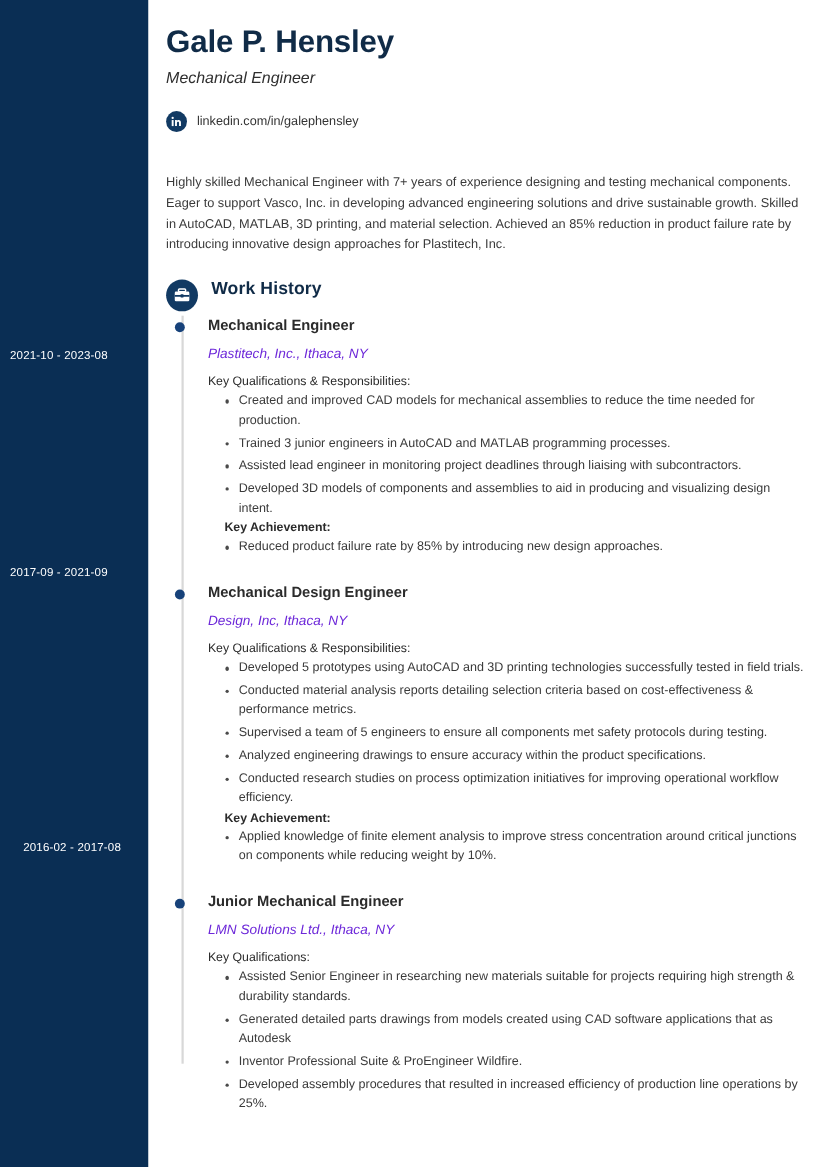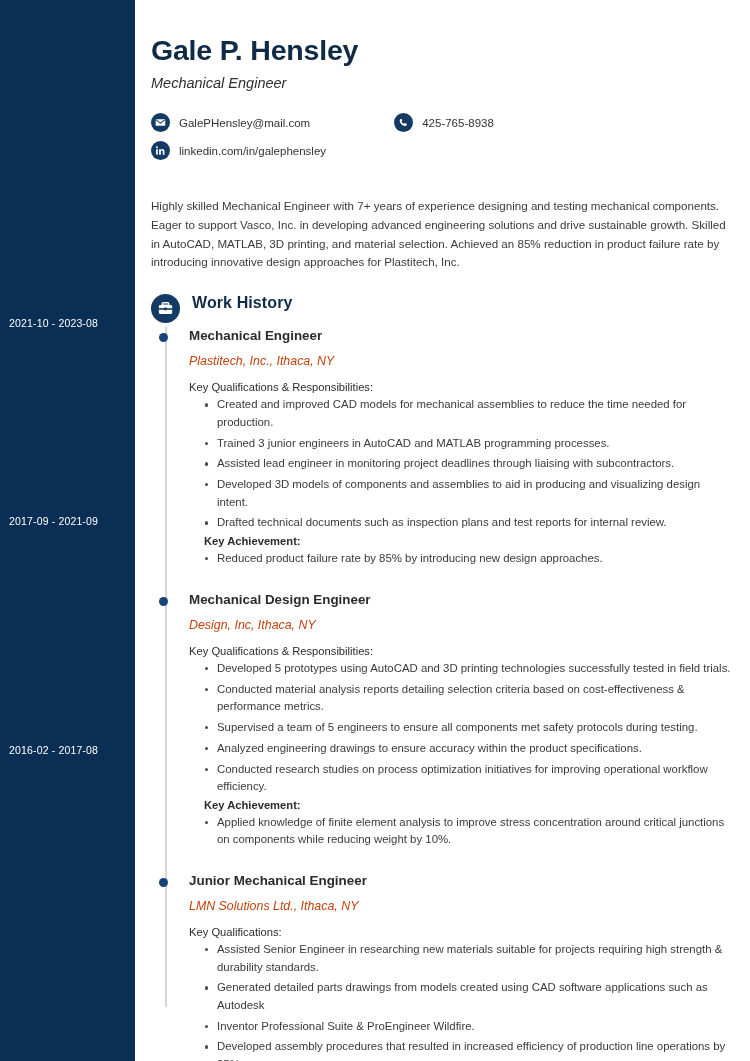--- a/index.html
+++ b/index.html
@@ -46,21 +46,21 @@
 
   
   .main {
     position: absolute;
     left: 135px;
     top: 0;
     width: 615px;
     height: 1061px;
     background: #ffffff;
     box-sizing: border-box;
-    padding: 12px 18px 0 16px;
+    padding: 0 18px 0 16px;
   }
 
   .name {
     margin: 22px 0 0 0;
     font-size: 28.5px;
     font-weight: bold;
     color: #102b47;
     letter-spacing: -0.2px;
     line-height: 1.15;
   }
@@ -177,21 +177,21 @@
   .entry-title {
     font-size: 13.4px;
     font-weight: bold;
     color: #2b2b2b;
     margin: 0;
     line-height: 1.35;
   }
   .entry-company {
     font-size: 12.4px;
     font-style: italic;
-    color: #c2410c;
+    color: #6d28d9;
     margin: 9px 0 0 0;
   }
   .quals-label {
     font-size: 11.2px;
     font-weight: normal;
     color: #2b2b2b;
     margin: 13px 0 3px 0;
   }
   .ach-label {
     font-size: 11.2px;
@@ -227,47 +227,28 @@
 </style>
 </head>
 <body>
 
 <div class="page">
 
   <div class="sidebar"></div>
 
   <div class="date-label" style="top:317px;">2021-10  - 2023-08</div>
   <div class="date-label" style="top:515px;">2017-09  - 2021-09</div>
-  <div class="date-label" style="top:744px;">2016-02  - 2017-08</div>
+  <div class="date-label" style="top:765px;padding-left:12px;">2016-02  - 2017-08</div>
 
   <div class="main">
 
     <h1 class="name">Gale P. Hensley</h1>
     <div class="job-title-sub">Mechanical Engineer</div>
 
     <div class="contact-block">
-      <div class="contact-row">
-        <div class="contact-item">
-          <span class="cicon">
-            <svg width="11" height="11" viewBox="0 0 16 16">
-                <rect x="1" y="3.2" width="14" height="9.6" rx="1.2" fill="#ffffff"></rect>
-                <path d="M1.6 4.2 L8 9 L14.4 4.2" stroke="#123a63" stroke-width="1.5" fill="none"></path>
-              </svg>
-          </span>
-          <span class="contact-text">GalePHensley@mail.com</span>
-        </div>
-        <div class="contact-item phone-item">
-          <span class="cicon">
-            <svg width="11" height="11" viewBox="0 0 16 16">
-                <path d="M4.2 2.2c.7 0 1 .3 1.3 1l.6 1.5c.2.5.1.8-.3 1.1l-.7.6c.8 1.6 1.9 2.7 3.5 3.5l.6-.7c.3-.4.6-.5 1.1-.3l1.5.6c.7.3 1 .6 1 1.3 0 1.3-1 2.3-2.3 2.3-4 0-8-4-8-8 0-1.3 1-2.3 2.3-2.3z" fill="#ffffff"></path>
-              </svg>
-          </span>
-          <span class="contact-text">425-765-8938</span>
-        </div>
-      </div>
       <div class="contact-row">
         <div class="contact-item">
           <span class="cicon">
             <svg width="11" height="11" viewBox="0 0 16 16">
                 <rect x="1.6" y="6" width="2.5" height="8" fill="#ffffff"></rect>
                 <circle cx="2.85" cy="3.2" r="1.5" fill="#ffffff"></circle>
                 <path d="M6 6h2.4v1.1c.4-.7 1.2-1.3 2.4-1.3 2 0 3 1.3 3 3.5V14h-2.5V9.8c0-1.1-.4-1.7-1.3-1.7-.9 0-1.5.6-1.5 1.8V14H6z" fill="#ffffff"></path>
               </svg>
           </span>
           <span class="contact-text">linkedin.com/in/galephensley</span>
@@ -295,21 +276,20 @@
       <div class="entry">
         <span class="dot"></span>
         <div class="entry-title">Mechanical Engineer</div>
         <div class="entry-company">Plastitech, Inc., Ithaca, NY</div>
         <div class="quals-label">Key Qualifications &amp; Responsibilities:</div>
         <ul class="bullets">
           <li>Created and improved CAD models for mechanical assemblies to reduce the time needed for production.</li>
           <li>Trained 3 junior engineers in AutoCAD and MATLAB programming processes.</li>
           <li>Assisted lead engineer in monitoring project deadlines through liaising with subcontractors.</li>
           <li>Developed 3D models of components and assemblies to aid in producing and visualizing design intent.</li>
-          <li>Drafted technical documents such as inspection plans and test reports for internal review.</li>
         </ul>
         <div class="ach-label">Key Achievement:</div>
         <ul class="bullets">
           <li>Reduced product failure rate by 85% by introducing new design approaches.</li>
         </ul>
       </div>
 
       <div class="entry-gap"></div>
 
       <div class="entry">
@@ -332,21 +312,21 @@
 
       <div class="entry-gap"></div>
 
       <div class="entry">
         <span class="dot"></span>
         <div class="entry-title">Junior Mechanical Engineer</div>
         <div class="entry-company">LMN Solutions Ltd., Ithaca, NY</div>
         <div class="quals-label">Key Qualifications:</div>
         <ul class="bullets">
           <li>Assisted Senior Engineer in researching new materials suitable for projects requiring high strength &amp; durability standards.</li>
-          <li>Generated detailed parts drawings from models created using CAD software applications such as Autodesk</li>
+          <li>Generated detailed parts drawings from models created using CAD software applications that as Autodesk</li>
           <li>Inventor Professional Suite &amp; ProEngineer Wildfire.</li>
           <li>Developed assembly procedures that resulted in increased efficiency of production line operations by 25%.</li>
         </ul>
       </div>
 
     </div>
   </div>
 </div>
 
 </body></html>

